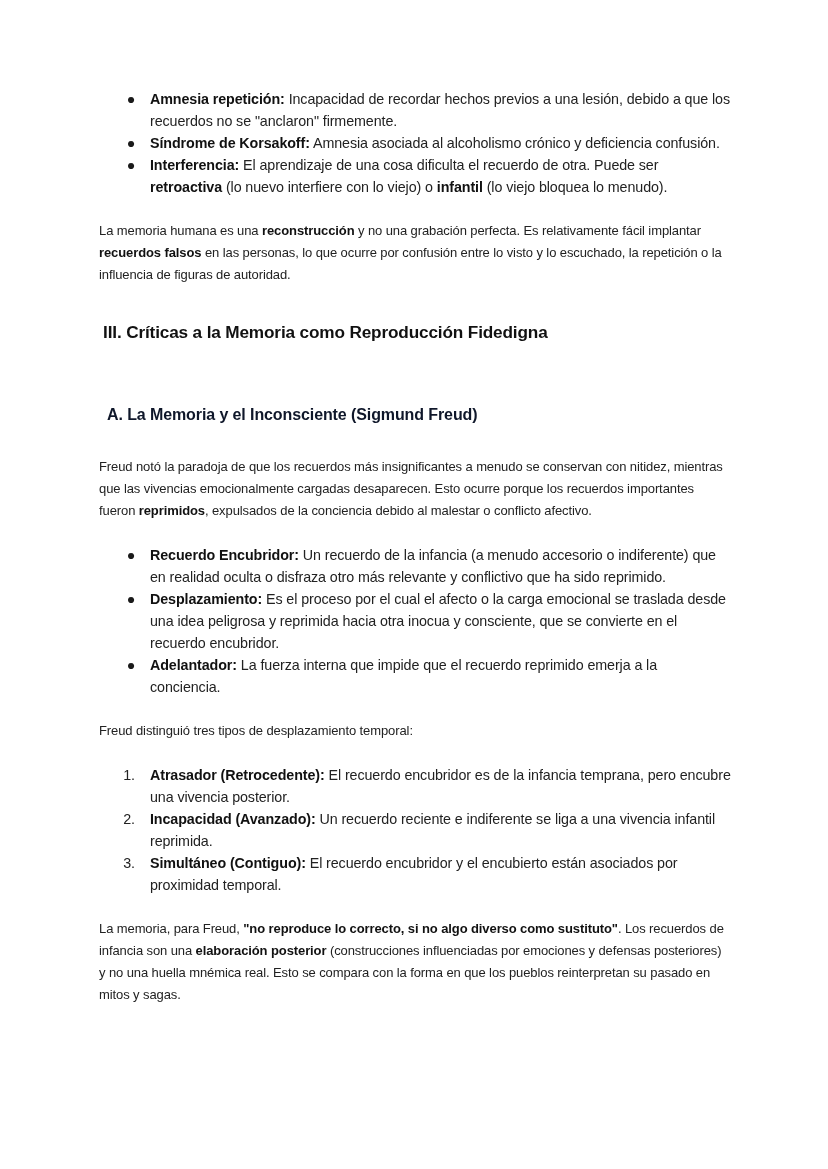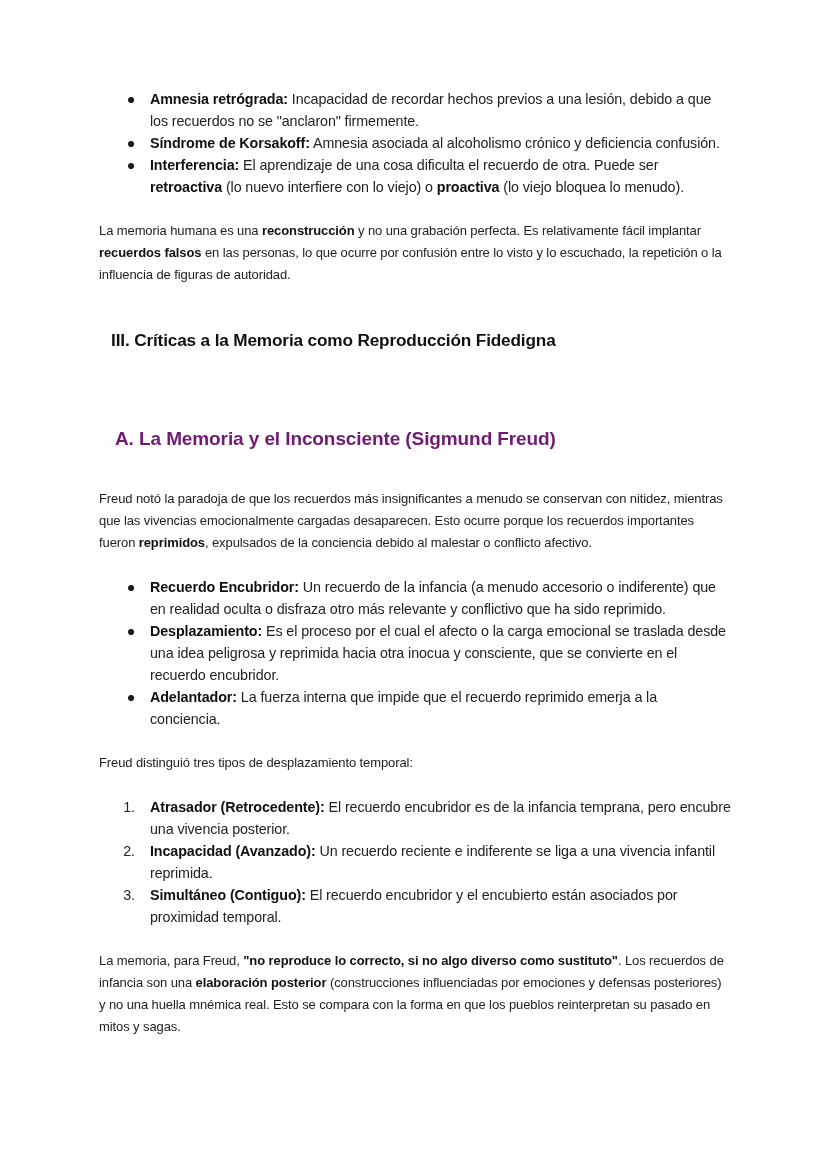--- a/index.html
+++ b/index.html
@@ -28,34 +28,34 @@
 
   p.para {
     margin: 0 0 0 0;
     font-size: 13px;
     line-height: 22px;
     color: #222222;
     letter-spacing: -0.1px;
   }
 
   h2.sec-heading {
-    margin: 12px;
+    margin: 4px;
     font-size: 17.2px;
     line-height: 24px;
     font-weight: bold;
     color: #111111;
     letter-spacing: -0.15px;
   }
 
   h3.sub-heading {
-    margin: 16px;
-    font-size: 19px;
+    margin: 8px;
+    font-size: 16px;
     line-height: 22px;
     font-weight: bold;
-    color: #701a75;
+    color: #0f172a;
     letter-spacing: -0.1px;
   }
 
   ul.bullets, ol.numbers {
     margin: 0;
     padding: 0;
     list-style: none;
   }
 
   ul.bullets > li, ol.numbers > li {
@@ -97,29 +97,29 @@
 </style>
 </head>
 <body>
 
 <div class="page">
   <div class="content">
 
     <ul class="bullets">
       <li>
         <span class="marker">●</span>
-        <span class="b">Amnesia retrógrada:</span><span> Incapacidad de recordar hechos previos a una lesión, debido a que los recuerdos no se "anclaron" firmemente.</span>
+        <span class="b">Amnesia repetición:</span><span> Incapacidad de recordar hechos previos a una lesión, debido a que los recuerdos no se "anclaron" firmemente.</span>
       </li>
       <li>
         <span class="marker">●</span>
         <span class="b">Síndrome de Korsakoff:</span><span> Amnesia asociada al alcoholismo crónico y deficiencia confusión.</span>
       </li>
       <li>
         <span class="marker">●</span>
-        <span class="b">Interferencia:</span><span> El aprendizaje de una cosa dificulta el recuerdo de otra. Puede ser </span><span class="b">retroactiva</span><span> (lo nuevo interfiere con lo viejo) o </span><span class="b">proactiva</span><span> (lo viejo bloquea lo menudo).</span>
+        <span class="b">Interferencia:</span><span> El aprendizaje de una cosa dificulta el recuerdo de otra. Puede ser </span><span class="b">retroactiva</span><span> (lo nuevo interfiere con lo viejo) o </span><span class="b">infantil</span><span> (lo viejo bloquea lo menudo).</span>
       </li>
     </ul>
 
     <div class="gap-lg"></div>
 
     <p class="para"><span>La memoria humana es una </span><span class="b">reconstrucción</span><span> y no una grabación perfecta. Es relativamente fácil implantar </span><span class="b">recuerdos falsos</span><span> en las personas, lo que ocurre por confusión entre lo visto y lo escuchado, la repetición o la influencia de figuras de autoridad.</span></p>
 
     <div class="gap-heading-before"></div>
 
     <h2 class="sec-heading">III. Críticas a la Memoria como Reproducción Fidedigna</h2>

